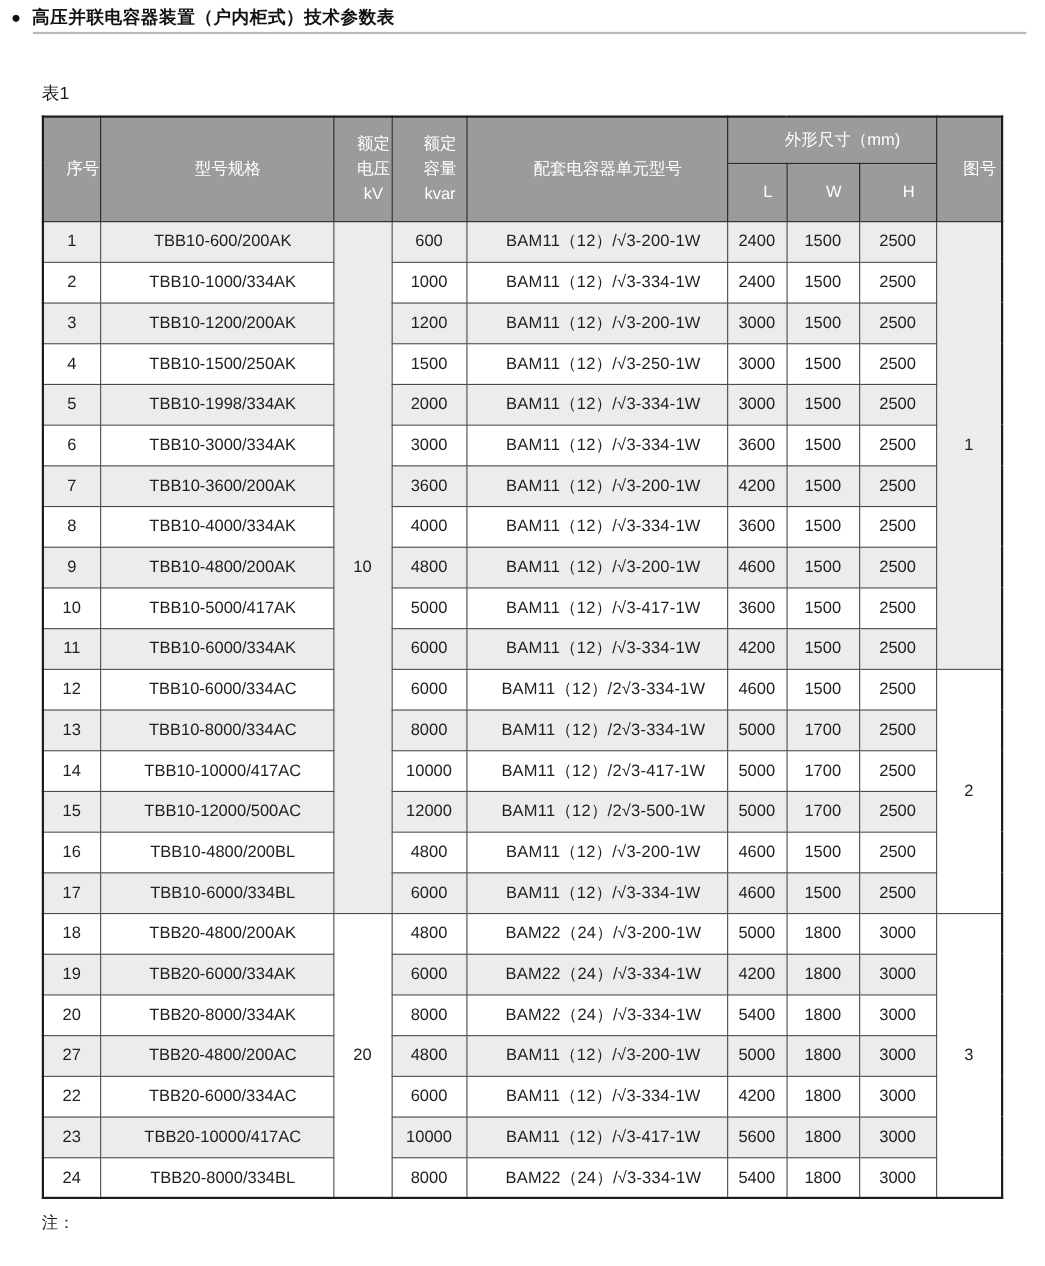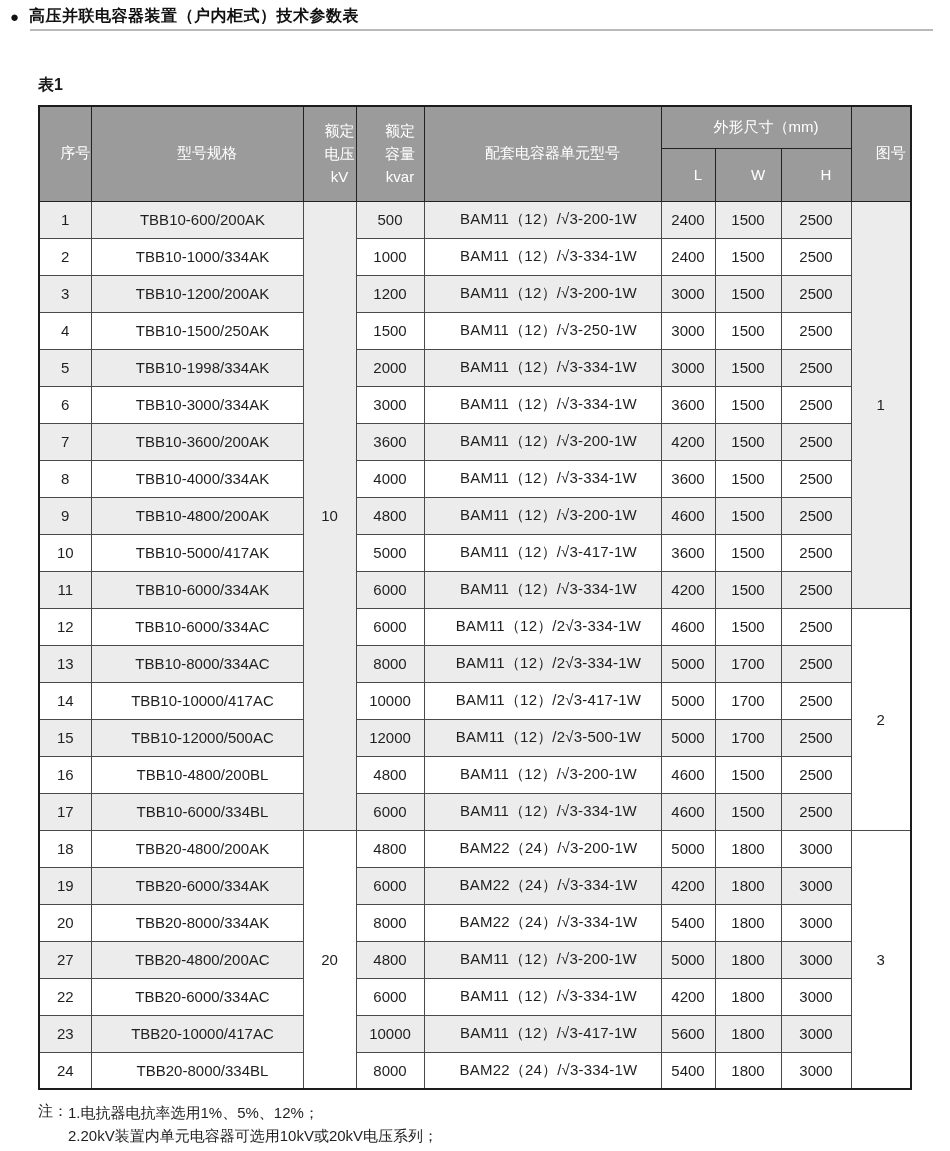--- a/index.html
+++ b/index.html
@@ -33,21 +33,21 @@
   .title-rule {
     height: 2px;
     background: #b9b9b9;
     margin: 3px 17px 0 30px;
   }
 
   
   .table-label {
     margin: 44px 0 9px 38px;
     font-size: 16px;
-    font-weight: bold;
+    font-weight: normal;
     color: #1a1a1a;
   }
 
   
   table.params {
     margin-left: 38px;
     border-collapse: collapse;
     table-layout: fixed;
     width: 872px;
     border: 2px solid #1c1c1c;
@@ -143,21 +143,21 @@
         <th>L</th>
         <th>W</th>
         <th>H</th>
       </tr>
     </thead>
     <tbody>
         <tr class="stripe">
           <td>1</td>
           <td class="al-model">TBB10-600/200AK</td>
           <td class="merged" rowspan="17">10</td>
-          <td>500</td>
+          <td>600</td>
           <td class="al-unit">BAM11（12）/√3-200-1W</td>
           <td>2400</td>
           <td>1500</td>
           <td>2500</td>
           <td class="merged" rowspan="11">1</td>
         </tr>
         <tr>
           <td>2</td>
           <td class="al-model">TBB10-1000/334AK</td>
           <td>1000</td>
@@ -365,19 +365,15 @@
           <td class="al-unit">BAM22（24）/√3-334-1W</td>
           <td>5400</td>
           <td>1800</td>
           <td>3000</td>
         </tr>
       </tbody>
   </table>
 
   <div class="notes">
     <span class="prefix">注：</span>
-    <div>
-      <div class="note-line">1.电抗器电抗率选用1%、5%、12%；</div>
-      <div class="note-line">2.20kV装置内单元电容器可选用10kV或20kV电压系列；</div>
-    </div>
   </div>
 
 </div>
 
 </body></html>

